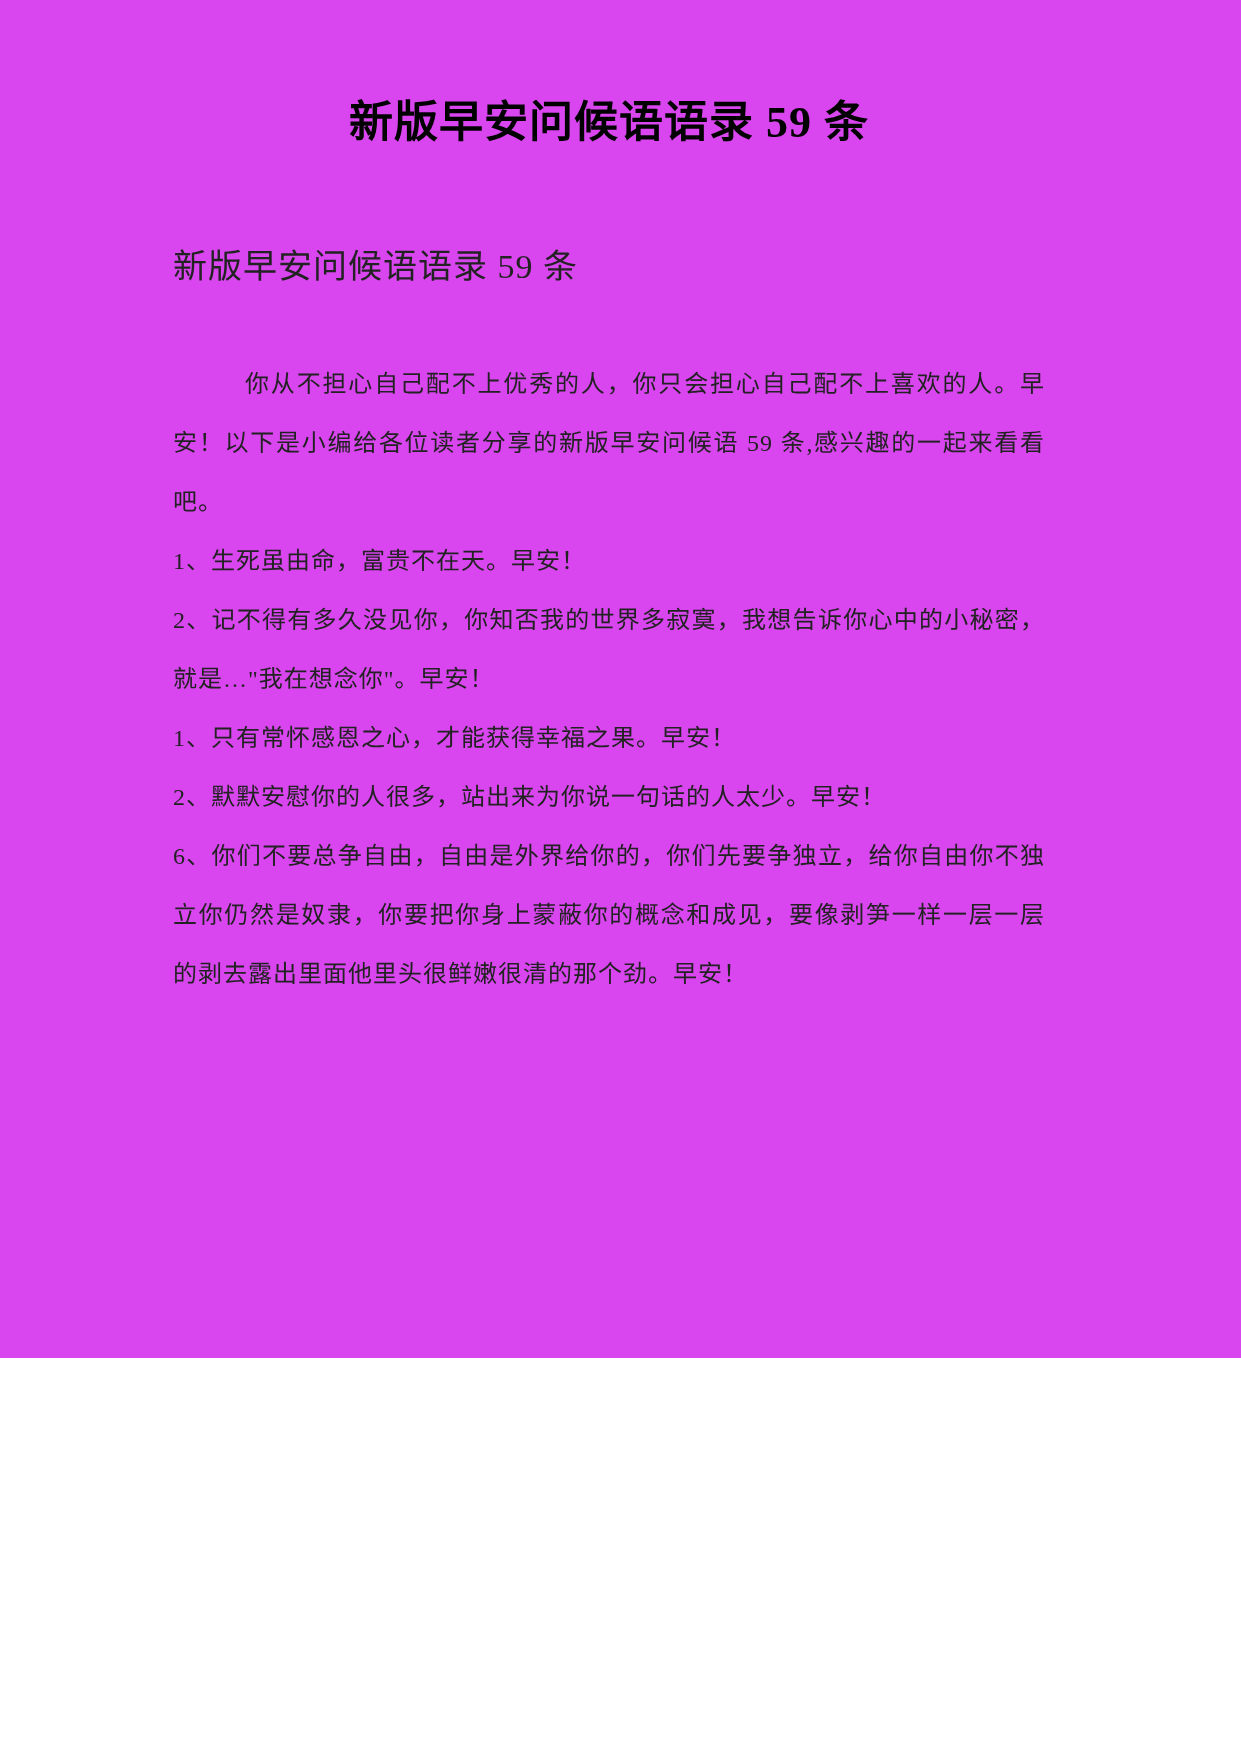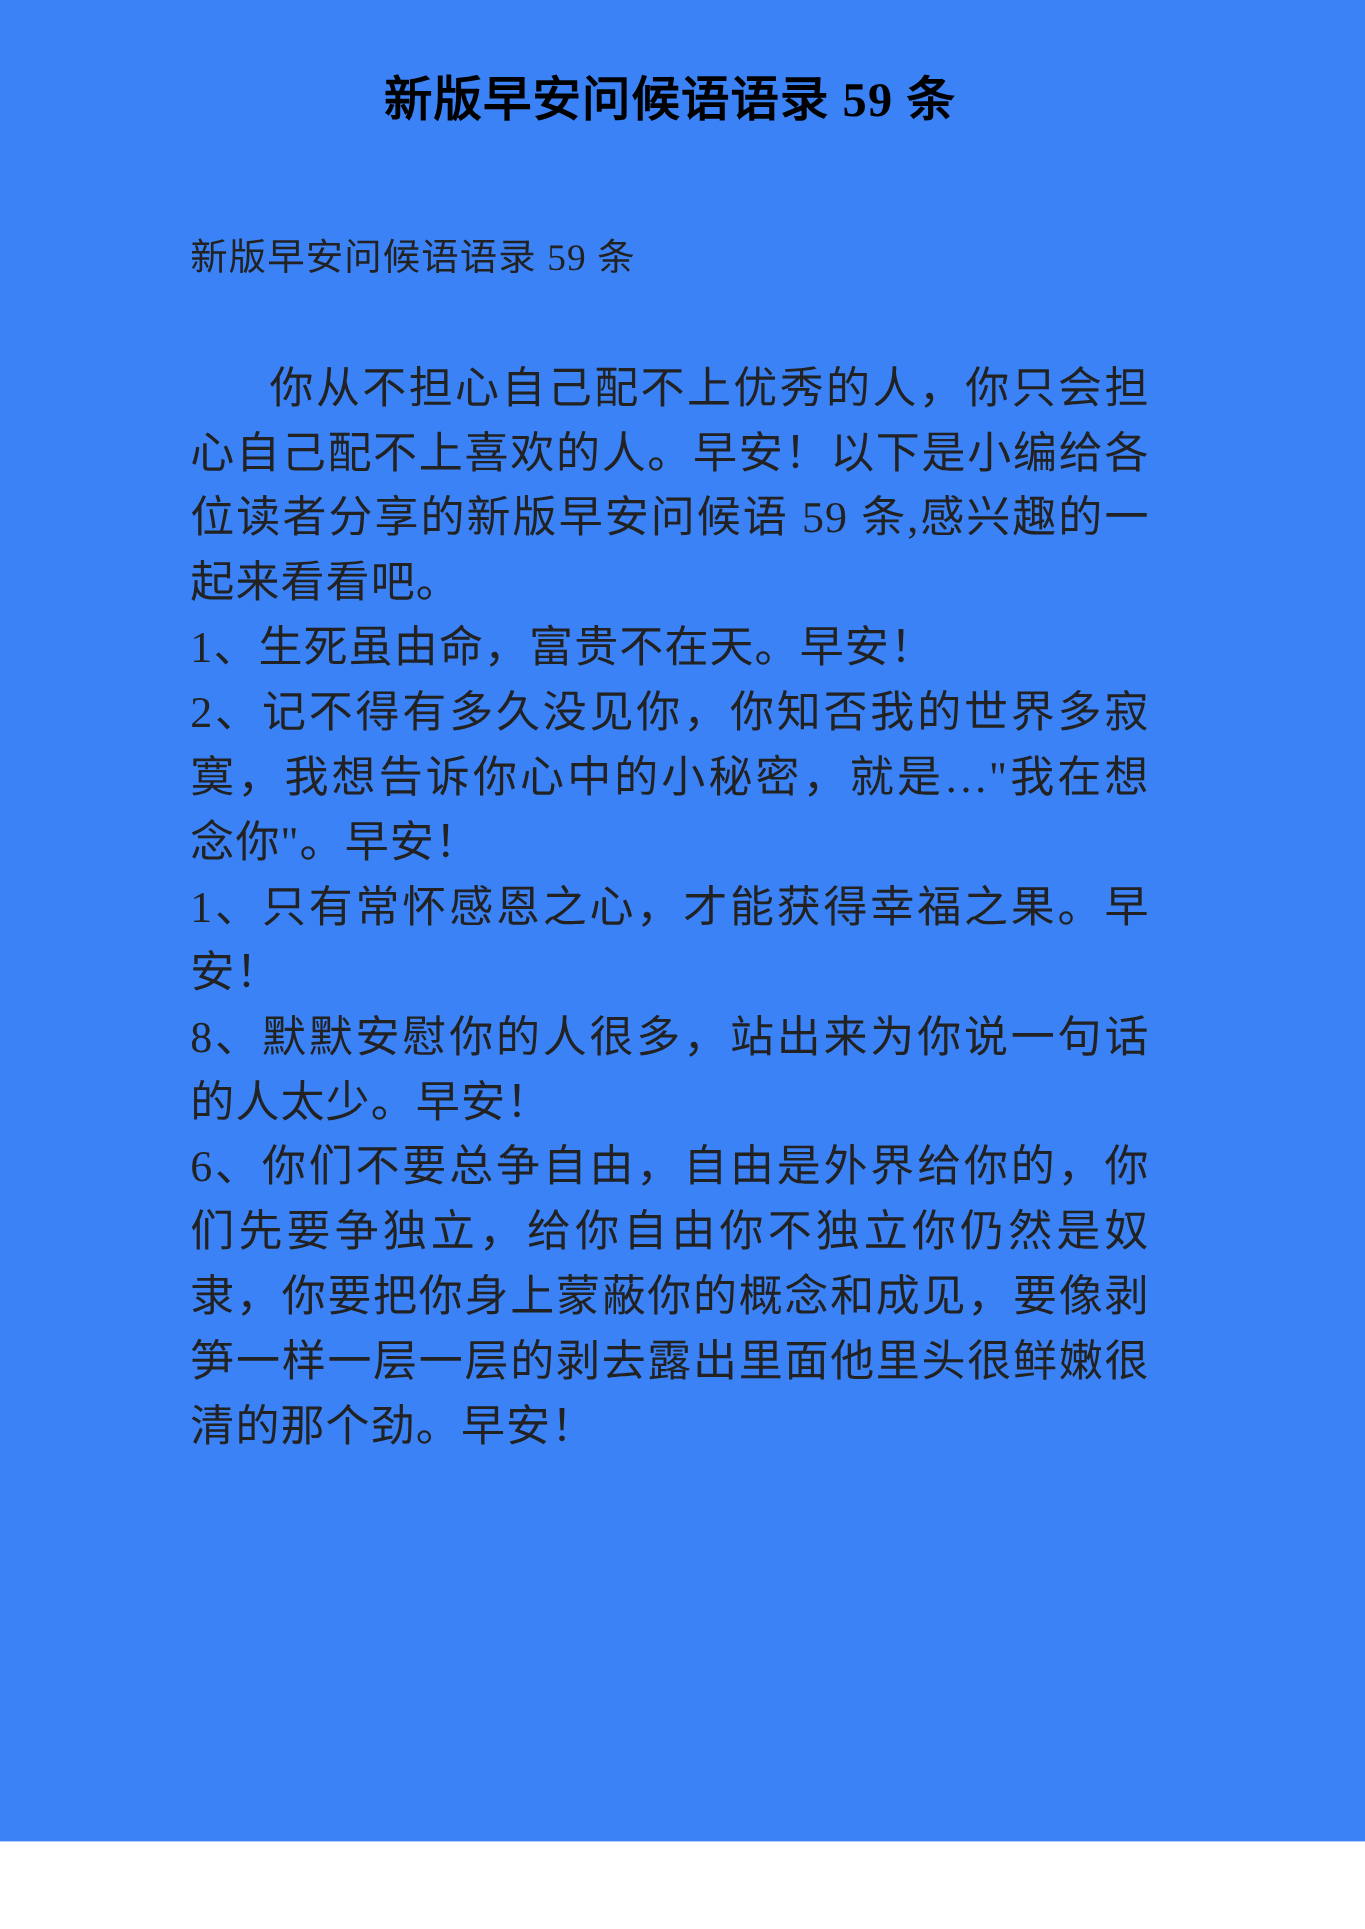--- a/index.html
+++ b/index.html
@@ -9,23 +9,23 @@
   }
   body {
     width: 1241px;
     height: 1754px;
     overflow: hidden;
     font-family: "Liberation Serif", "DejaVu Serif", serif;
   }
   .page {
     box-sizing: border-box;
     width: 1241px;
-    height: 1674px;
-    background: #3b82f6;
-    padding: 60px 196px 0 173px;
+    height: 1358px;
+    background: #d946ef;
+    padding: 92px 196px 0 173px;
   }
   .doc-title {
     margin: 0;
     font-size: 44px;
     line-height: 62px;
     font-weight: bold;
     text-align: center;
     color: #000000;
     letter-spacing: 1px;
     font-family: "Liberation Serif", "DejaVu Serif", serif;
@@ -33,21 +33,21 @@
   .doc-subtitle {
     margin: 83px 0 0 0;
     font-size: 34px;
     line-height: 59px;
     font-weight: normal;
     color: #222222;
     letter-spacing: 1px;
   }
   .doc-body p.para {
     margin: 0;
-    font-size: 40px;
+    font-size: 24px;
     line-height: 59px;
     color: #222222;
     letter-spacing: 1px;
     text-align: justify;
     text-justify: inter-ideograph;
   }
   .doc-body p.intro {
     margin-top: 59px;
     text-indent: 72px;
   }
@@ -65,20 +65,20 @@
 
     <p class="para intro">你从不担心自己配不上优秀的人，你只会担心自己配不上喜欢的人。早安！以下是小编给各位读者分享的新版早安问候语 59 条,感兴趣的一起来看看吧。</p>
 
     <p class="para">1、生死虽由命，富贵不在天。早安！</p>
 
     <p class="para">2、记不得有多久没见你，你知否我的世界多寂寞，我想告诉你心中的小秘密，就是…"我在想念你"。早安！</p>
 
 
     <p class="para">1、只有常怀感恩之心，才能获得幸福之果。早安！</p>
 
-    <p class="para">8、默默安慰你的人很多，站出来为你说一句话的人太少。早安！</p>
+    <p class="para">2、默默安慰你的人很多，站出来为你说一句话的人太少。早安！</p>
 
     <p class="para">6、你们不要总争自由，自由是外界给你的，你们先要争独立，给你自由你不独立你仍然是奴隶，你要把你身上蒙蔽你的概念和成见，要像剥笋一样一层一层的剥去露出里面他里头很鲜嫩很清的那个劲。早安！</p>
 
 
 
   </div>
 </div>
 
 </body></html>

